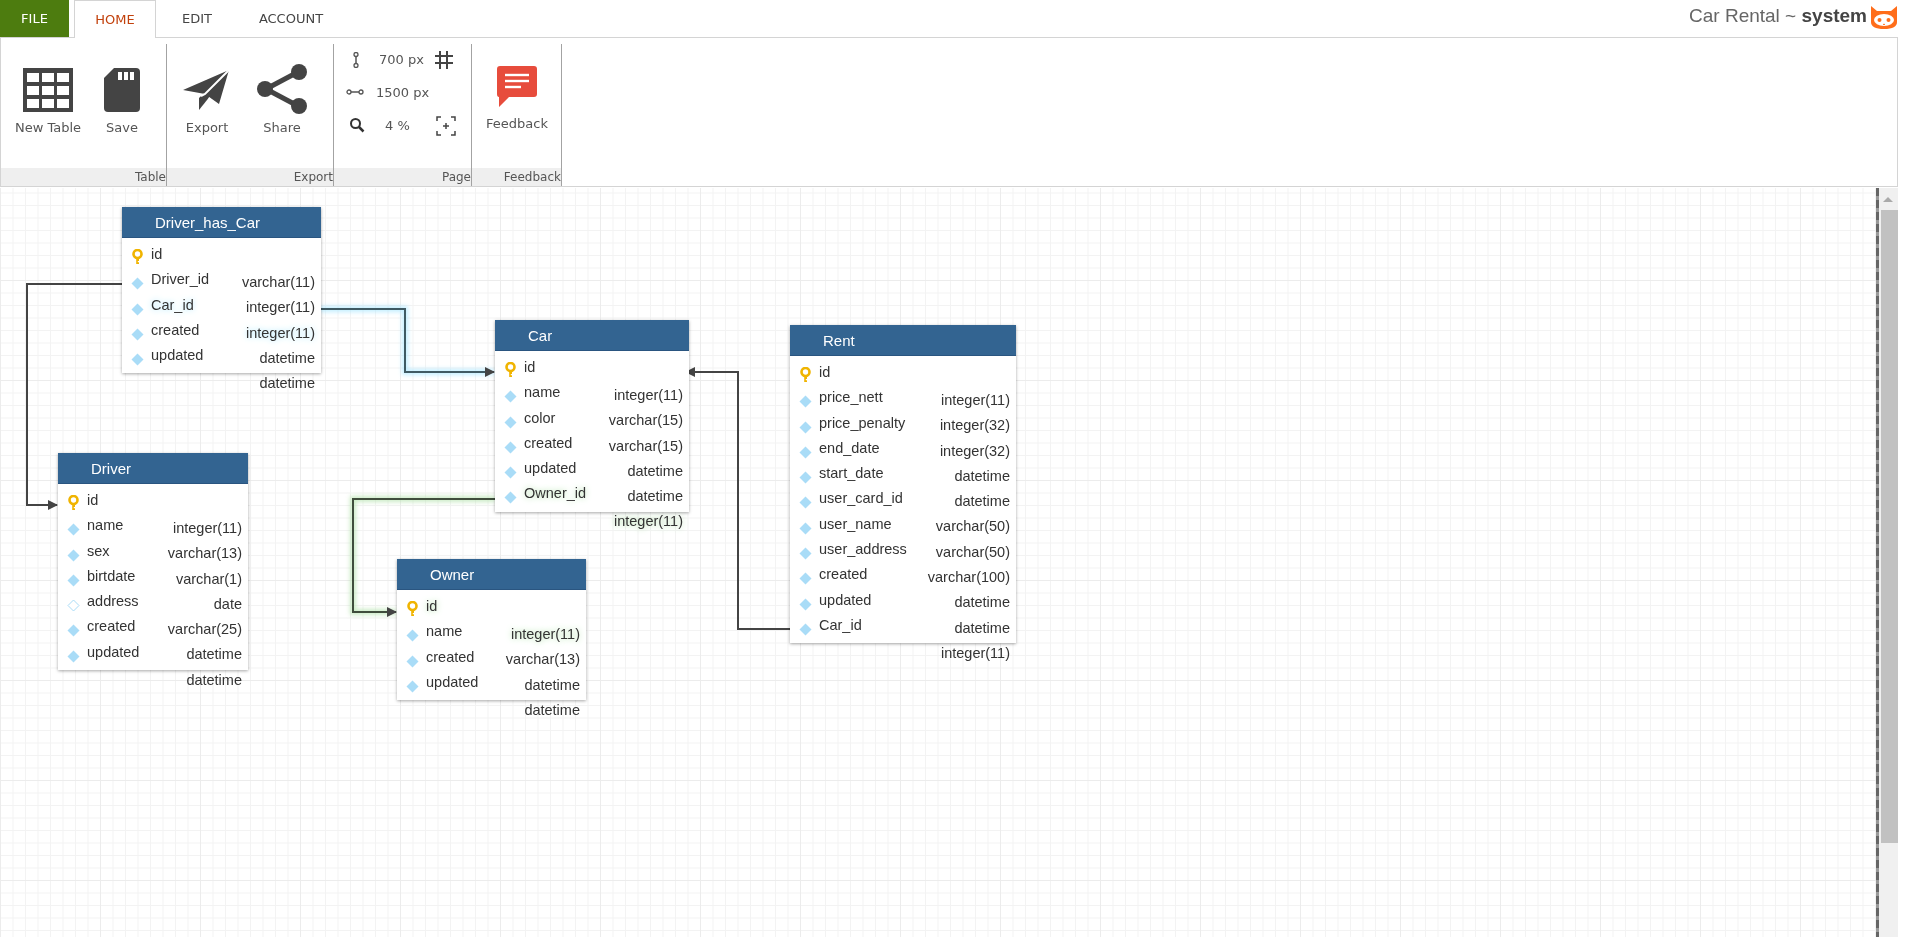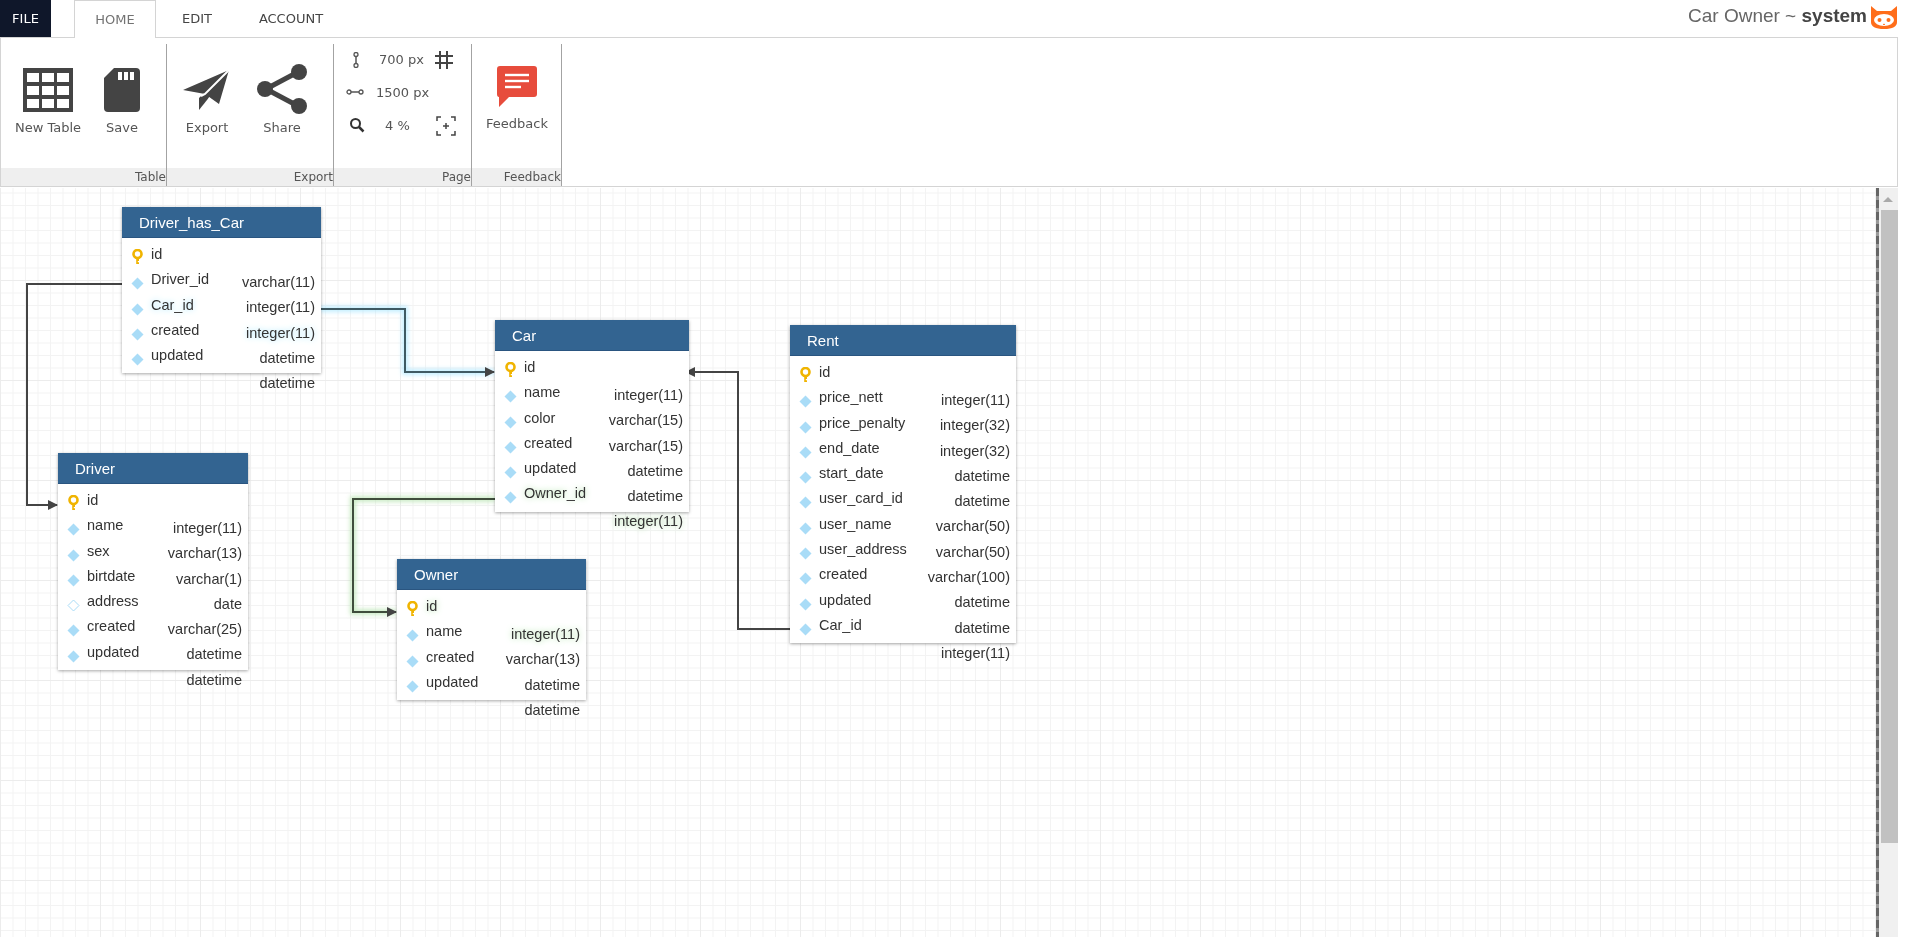--- a/index.html
+++ b/index.html
@@ -1,23 +1,23 @@
 <!DOCTYPE html>
 <html><head>
 <meta charset="utf-8">
 <style>
   * { box-sizing: border-box; margin: 0; padding: 0; }
   html, body { width: 1917px; height: 937px; overflow: hidden; background: #fff;
     font-family: "DejaVu Sans", sans-serif; color: #444; }
   .tabbar { position: absolute; left: 0; top: 0; width: 1917px; height: 37px; }
   .tab { position: absolute; top: 0; height: 37px; line-height: 37px; font-size: 13px;
     text-align: center; color: #444; cursor: pointer; }
-  .tab.file { left: 0; width: 51px; background: #0f172a; color: #fff; }
+  .tab.file { left: 0; width: 69px; background: #4d7c0f; color: #fff; }
   .tab.home { left: 74px; width: 82px; border: 1px solid #d4d4d4; border-bottom: none;
-    background: #fff; color: #737373; height: 38px; z-index: 2; }
+    background: #fff; color: #c2410c; height: 38px; z-index: 2; }
   .tab.edit { left: 168px; width: 58px; }
   .tab.account { left: 250px; width: 82px; }
   .app-title { position: absolute; right: 50px; top: 5px; font-size: 19px; color: #666;
     font-family: "Liberation Sans", sans-serif; }
   .app-title b { color: #444; font-weight: bold; }
   .cat { position: absolute; right: 18px; top: 4px; width: 30px; height: 26px; }
   .ribbon { position: absolute; left: 0; top: 37px; width: 1898px; height: 150px;
     border: 1px solid #d4d4d4; border-top: 1px solid #d4d4d4; background: #fff; }
   .group { position: absolute; top: 6px; height: 142px; border-right: 1px solid #a3a3a3; }
   .group-label { position: absolute; left: 0; right: 0; bottom: 0; height: 18px; background: #efefef;
@@ -36,38 +36,38 @@
     background-position: 0 -8px, 0 0, 0 -8px, 0 0; }
   .pageline { position: absolute; left: 1876px; top: 188px; width: 3px; height: 749px;
     background: repeating-linear-gradient(#666 0 8px, #999 8px 12px); }
   .scroll-track { position: absolute; left: 1879px; top: 188px; width: 19px; height: 749px; background: #f0f0f0; }
   .scroll-up { position: absolute; left: 1883px; top: 197px; width: 0; height: 0;
     border-left: 5px solid transparent; border-right: 5px solid transparent; border-bottom: 5px solid #aaa; }
   .scroll-thumb { position: absolute; left: 1881px; top: 210px; width: 17px; height: 633px; background: #c1c1c1; }
   .tbl { position: absolute; background: #fff; box-shadow: 0 1px 3px rgba(0,0,0,0.35);
     font-family: "Liberation Sans", sans-serif; font-size: 14.5px; color: #333; }
   .tbl-head { height: 31px; background: #336491; color: #fff; font-size: 15px; line-height: 31px;
-    padding-left: 17px; border-bottom: 1px solid #2a5580; cursor: move; }
+    padding-left: 33px; border-bottom: 1px solid #2a5580; cursor: move; }
   .tbl-body { padding: 4px 0 5px; }
   .row { position: relative; height: 25.3px; line-height: 25px; padding-left: 29px; padding-right: 6px; }
   .row .ico { position: absolute; left: 9px; top: 6px; width: 13px; height: 13px; }
   .row .type { position: absolute; right: 6px; top: 0; margin-top: 28px; }
   .hl-blue .nm, .hl-blue .type { text-shadow: 0 0 6px #9fe3ff; }
   .hl-green .nm, .hl-green .type { text-shadow: 0 0 6px #a8dca0; }
   svg.links { position: absolute; left: 0; top: 0; width: 1917px; height: 937px; pointer-events: none; }
 </style>
 </head>
 <body>
 
 <div class="tabbar">
   <div class="tab file">FILE</div>
   <div class="tab home">HOME</div>
   <div class="tab edit">EDIT</div>
   <div class="tab account">ACCOUNT</div>
-  <div class="app-title"><span>Car Owner ~ </span><b>system</b></div>
+  <div class="app-title"><span>Car Rental ~ </span><b>system</b></div>
   <svg class="cat" viewBox="0 0 30 26">
     <path d="M2 2 L8 7 L22 7 L28 2 L28 18 Q28 25 15 25 Q2 25 2 18 Z" fill="#ff6d1a"></path>
     <ellipse cx="15" cy="16" rx="10" ry="6" fill="#fff"></ellipse>
     <circle cx="10.5" cy="16" r="2" fill="#ff6d1a"></circle>
       <circle cx="19.5" cy="16" r="2" fill="#ff6d1a"></circle>
     <path d="M14 20 Q15 21.5 16 20" stroke="#ff6d1a" stroke-width="1" fill="none"></path>
   </svg>
 </div>
 
 <div class="ribbon">

